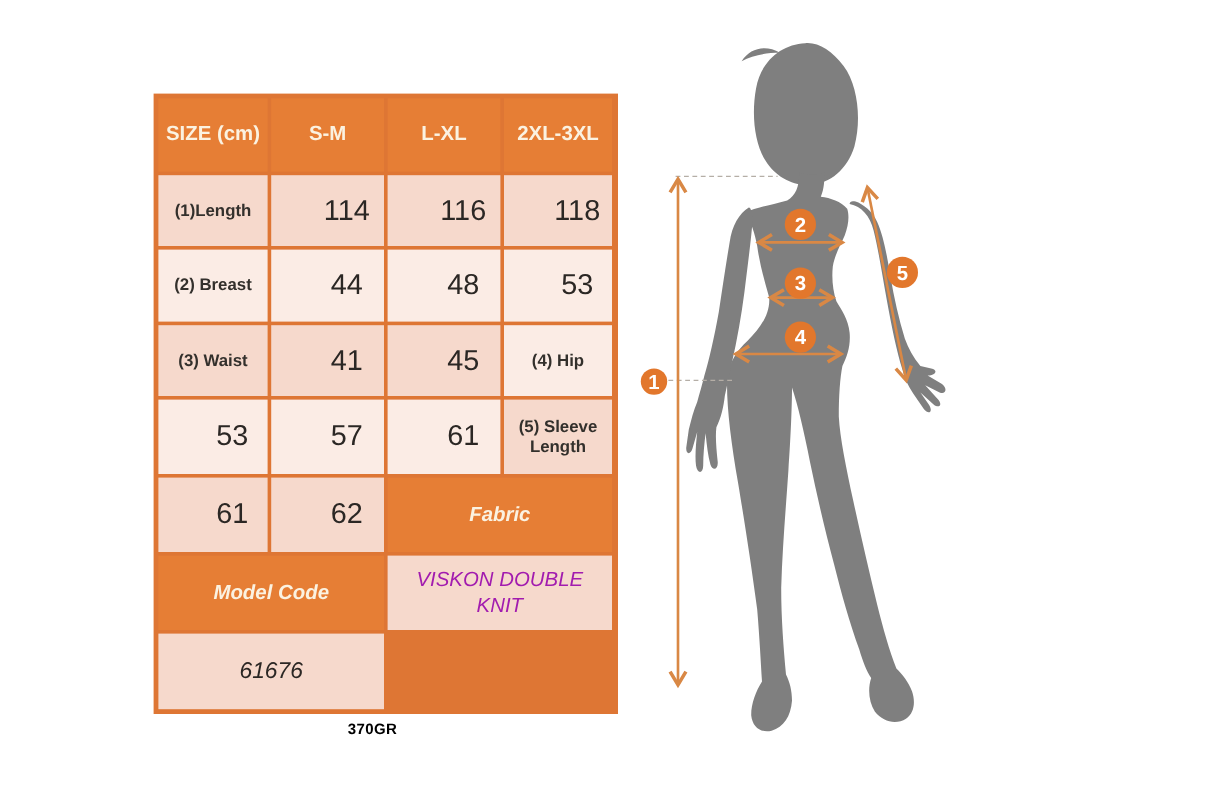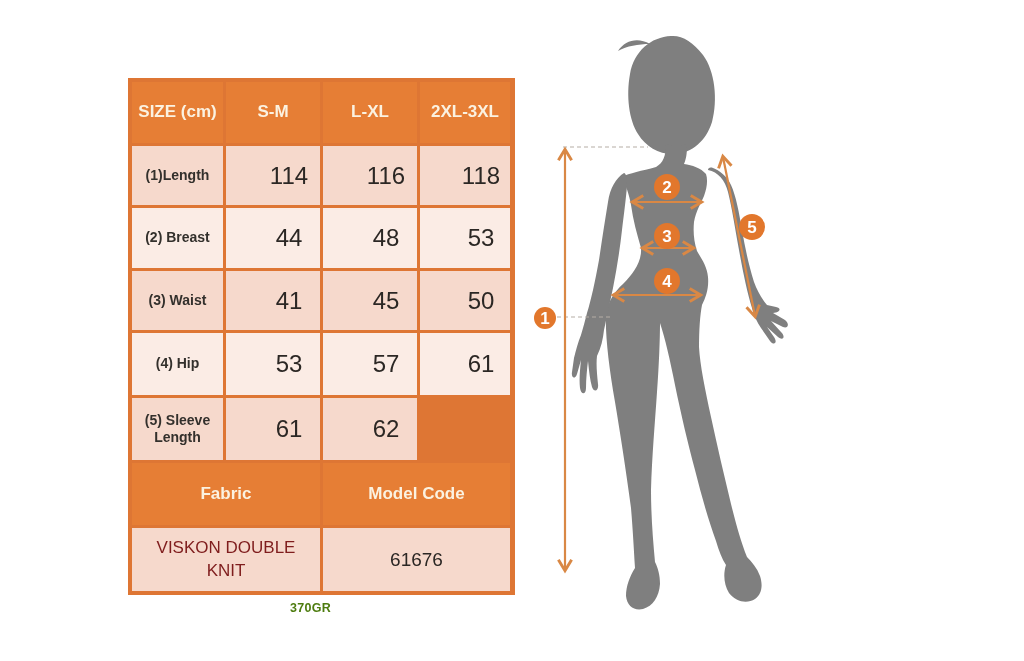--- a/index.html
+++ b/index.html
@@ -16,27 +16,27 @@
     gap:3px;
   }
   .cell{display:flex;align-items:center;justify-content:center;text-align:center;}
   .cell.head{
     background:#e67e35;color:#fbf2e1;font-weight:bold;font-size:17px;line-height:1.3;
   }
   .cell.rowdark{background:#f6d9cc;}
   .cell.rowlight{background:#fbece5;}
   .cell.label{font-size:14px;color:#33302c;line-height:1.25;padding:0 4px;font-weight:bold;}
   .cell.value{font-size:24px;color:#2b2724;padding-left:32px;}
-  .cell.span2{grid-column:span 2;}
-  .cell.fabric-val{font-size:17px;color:#7f1d1d;line-height:1.3;padding:0 18px;}
+  .cell.span2{grid-column:span 2;font-style:italic;}
+  .cell.fabric-val{font-size:17px;color:#a21caf;line-height:1.3;padding:0 18px;}
   .cell.model-val{font-size:19px;color:#2b2724;}
 
   .weight-note{
     position:absolute;top:601px;right:509px;
-    font-size:12.5px;font-weight:600;color:#4d7c0f;letter-spacing:0.3px;
+    font-size:12.5px;font-weight:600;color:#000000;letter-spacing:0.3px;
   }
 
   
   .figure-wrap{position:absolute;left:530px;top:20px;width:290px;height:620px;}
   .circle-num{font-weight:bold;font-size:17px;fill:#ffffff;}
 </style>
 </head>
 <body>
 
 <div class="stage">
@@ -54,21 +54,20 @@
     <div class="cell rowdark value">118</div>
 
     <div class="cell rowlight label">(2) Breast</div>
     <div class="cell rowlight value">44</div>
     <div class="cell rowlight value">48</div>
     <div class="cell rowlight value">53</div>
 
     <div class="cell rowdark label">(3) Waist</div>
     <div class="cell rowdark value">41</div>
     <div class="cell rowdark value">45</div>
-    <div class="cell rowdark value">50</div>
 
     <div class="cell rowlight label">(4) Hip</div>
     <div class="cell rowlight value">53</div>
     <div class="cell rowlight value">57</div>
     <div class="cell rowlight value">61</div>
 
     <div class="cell rowdark label">(5) Sleeve Length</div>
     <div class="cell rowdark value">61</div>
     <div class="cell rowdark value">62</div>
 

